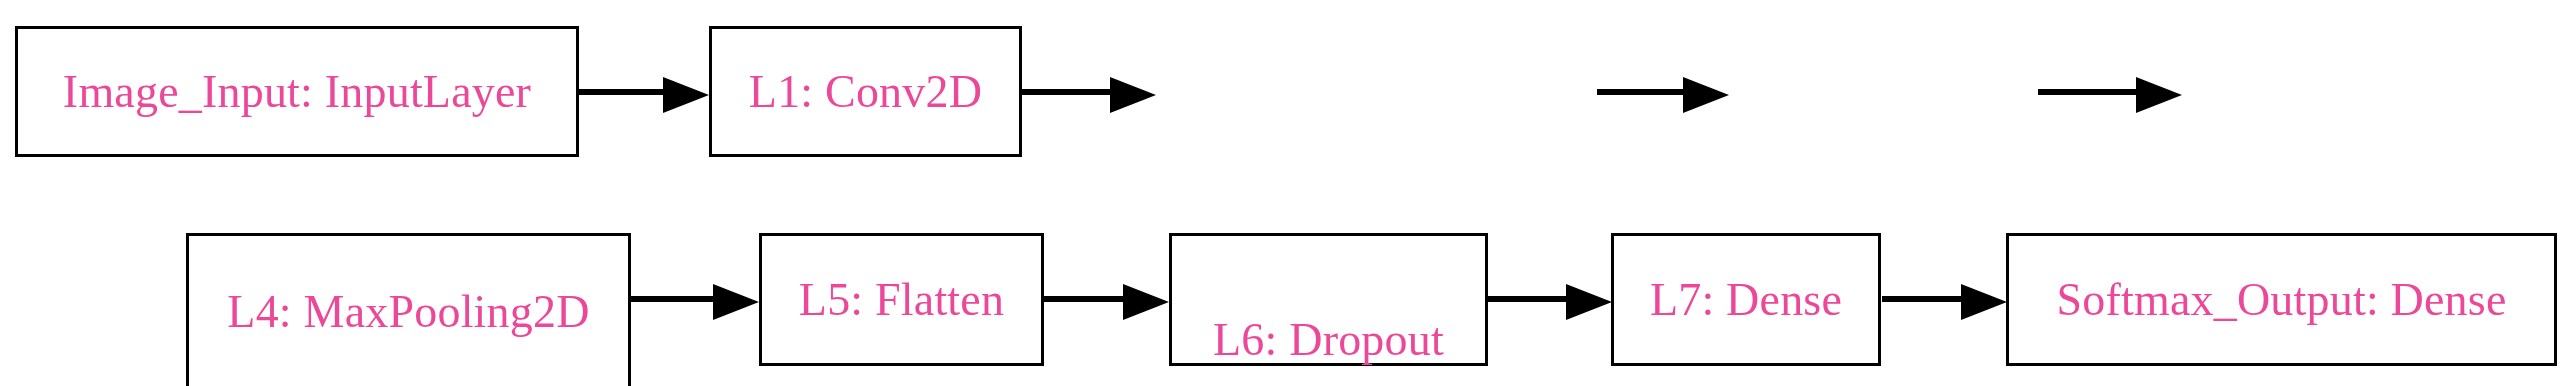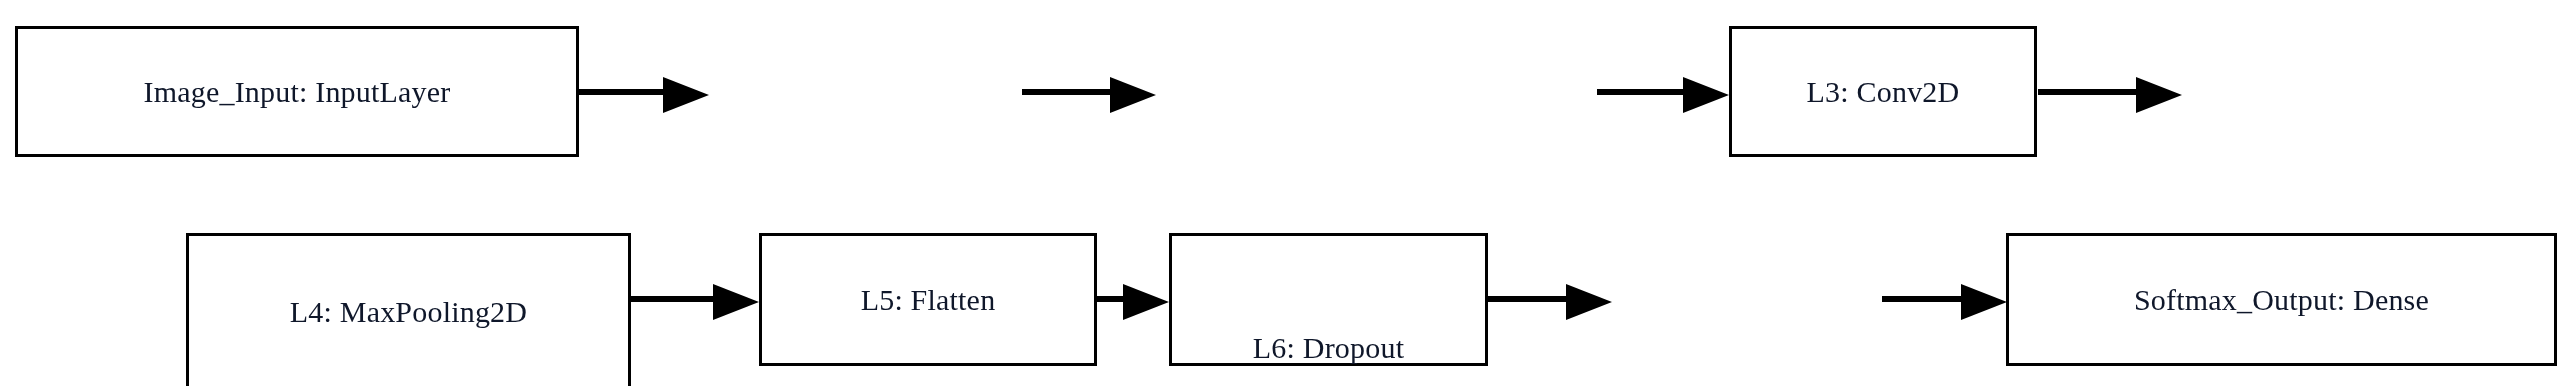--- a/index.html
+++ b/index.html
@@ -22,23 +22,23 @@
     background: #ffffff;
     border: 3.9px solid #000000;
     display: flex;
     align-items: center;
     justify-content: center;
     color: #000000;
     white-space: nowrap;
     line-height: 1;
   }
   .node-label {
-    font-size: 30px;
+    font-size: 46px;
     letter-spacing: 0.2px;
-    color: #0f172a;
+    color: #ec4899;
   }
   .edge {
     position: absolute;
     height: 0;
   }
   .edge-line {
     position: absolute;
     left: 0;
     top: 0;
     height: 6.3px;
@@ -71,22 +71,22 @@
         <div class="edge-line" style="top: -3.1px; width: 93px; background: rgb(0, 0, 0);"></div>
         <div class="edge-head" style="left: 86px; border-left-color: rgb(0, 0, 0);"></div>
       </div>
       <div class="edge" style="left: 2038px; top: 92px; width: 144px;">
         <div class="edge-line" style="top: -3.1px; width: 105px; background: rgb(0, 0, 0);"></div>
         <div class="edge-head" style="left: 98px; border-left-color: rgb(0, 0, 0);"></div>
       </div>
       <div class="node" style="left: 15px; top: 26px; width: 564px; height: 131px; border-color: rgb(0, 0, 0);">
         <span class="node-label">Image_Input: InputLayer</span>
       </div>
-      <div class="node" style="left: 1729px; top: 26px; width: 308px; height: 131px; border-color: rgb(0, 0, 0);">
-        <span class="node-label">L3: Conv2D</span>
+      <div class="node" style="left: 709px; top: 26px; width: 313px; height: 131px; border-color: rgb(0, 0, 0);">
+        <span class="node-label">L1: Conv2D</span>
       </div>
     </div>
     <div style="position: absolute; left: 0px; top: 0px; width: 100%; height: 100%;">
       <div class="edge" style="left: 631px; top: 299px; width: 127px;">
         <div class="edge-line" style="top: -3.1px; width: 88px; background: rgb(0, 0, 0);"></div>
         <div class="edge-head" style="left: 82px; border-left-color: rgb(0, 0, 0);"></div>
       </div>
       <div class="edge" style="left: 1043px; top: 299px; width: 126px;">
         <div class="edge-line" style="top: -3.1px; width: 86px; background: rgb(0, 0, 0);"></div>
         <div class="edge-head" style="left: 80px; border-left-color: rgb(0, 0, 0);"></div>
@@ -95,24 +95,27 @@
         <div class="edge-line" style="top: -3.1px; width: 84px; background: rgb(0, 0, 0);"></div>
         <div class="edge-head" style="left: 78px; border-left-color: rgb(0, 0, 0);"></div>
       </div>
       <div class="edge" style="left: 1882px; top: 299px; width: 124px;">
         <div class="edge-line" style="top: -3.1px; width: 85px; background: rgb(0, 0, 0);"></div>
         <div class="edge-head" style="left: 79px; border-left-color: rgb(0, 0, 0);"></div>
       </div>
       <div class="node" style="left: 186px; top: 233px; width: 445px; height: 158px; border-color: rgb(0, 0, 0);">
         <span class="node-label">L4: MaxPooling2D</span>
       </div>
-      <div class="node" style="left: 759px; top: 233px; width: 338px; height: 133px; border-color: rgb(0, 0, 0);">
+      <div class="node" style="left: 759px; top: 233px; width: 285px; height: 133px; border-color: rgb(0, 0, 0);">
         <span class="node-label">L5: Flatten</span>
       </div>
       <div class="node" style="left: 1169px; top: 233px; width: 319px; height: 133px; border-color: rgb(0, 0, 0); align-items: flex-end;">
         <span class="node-label">L6: Dropout</span>
+      </div>
+      <div class="node" style="left: 1611px; top: 233px; width: 270px; height: 133px; border-color: rgb(0, 0, 0);">
+        <span class="node-label">L7: Dense</span>
       </div>
       <div class="node" style="left: 2006px; top: 233px; width: 551px; height: 133px; border-color: rgb(0, 0, 0);">
         <span class="node-label">Softmax_Output: Dense</span>
       </div>
     </div>
   </div>
 
 
 </body></html>

